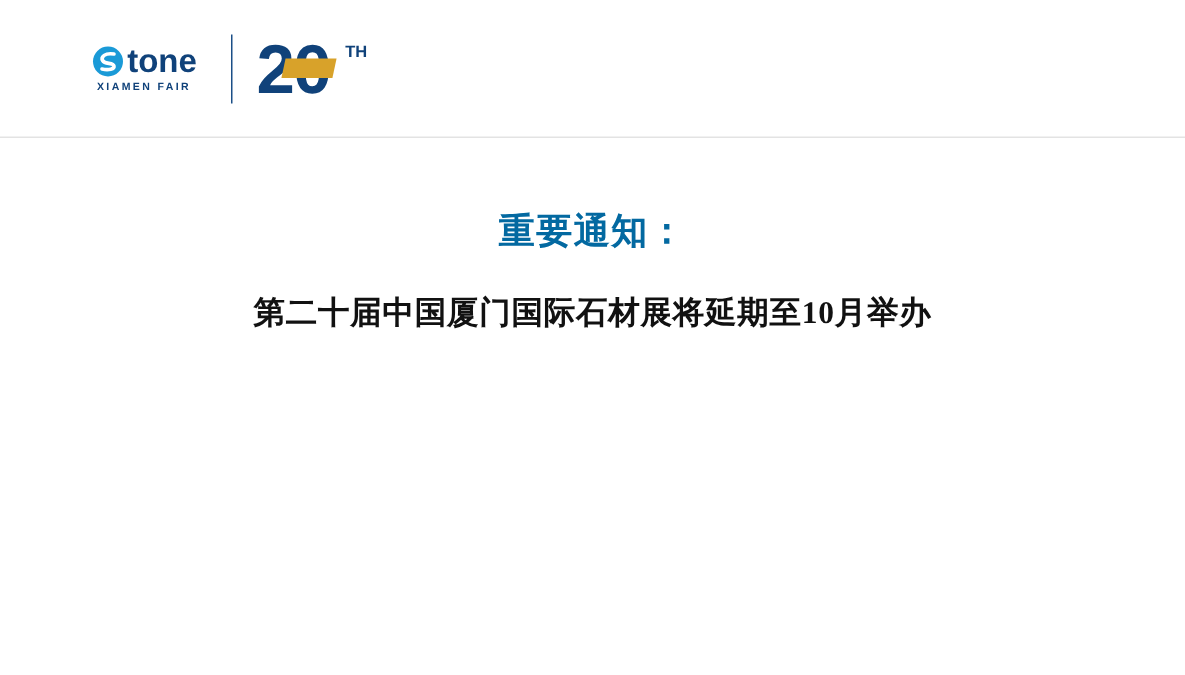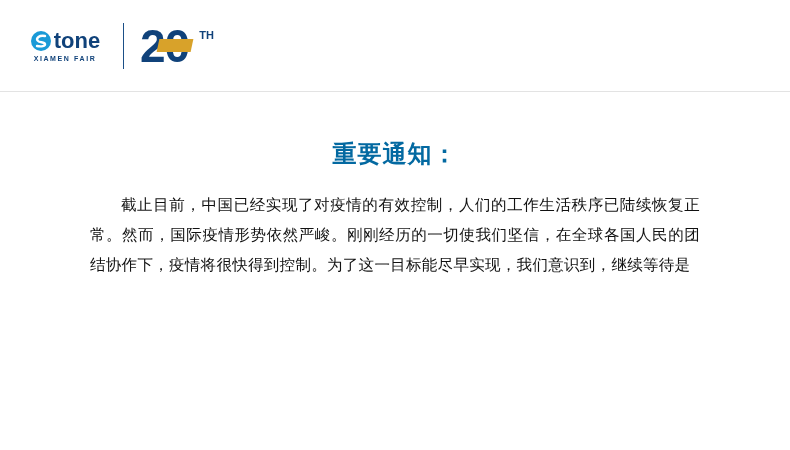--- a/index.html
+++ b/index.html
@@ -20,21 +20,21 @@
   }
 
   
   .header {
     position: relative;
     height: 92px;
     width: 100%;
     background: #ffffff;
     display: flex;
     align-items: center;
-    padding-left: 21px;
+    padding-left: 52px;
     border-bottom: 1px solid #e3e3e3;
   }
   .logo-block {
     display: flex;
     flex-direction: column;
     align-items: center;
     justify-content: center;
     width: 88px;
     flex: 0 0 auto;
   }
@@ -182,16 +182,16 @@
         <span class="anniv-zero">20</span>
         <span class="anniv-ribbon"></span>
       </span>
       <span class="anniv-th">TH</span>
     </div>
 
   </div>
 
   <div class="body">
     <div class="notice-title">重要通知：</div>
-    <div class="para">截止目前，中国已经实现了对疫情的有效控制，人们的工作生活秩序已陆续恢复正常。然而，国际疫情形势依然严峻。刚刚经历的一切使我们坚信，在全球各国人民的团结协作下，疫情将很快得到控制。为了这一目标能尽早实现，我们意识到，继续等待是</div>
+    <div class="notice-subtitle">第二十届中国厦门国际石材展将延期至10月举办</div>
   </div>
 
 </div>
 
 </body></html>

